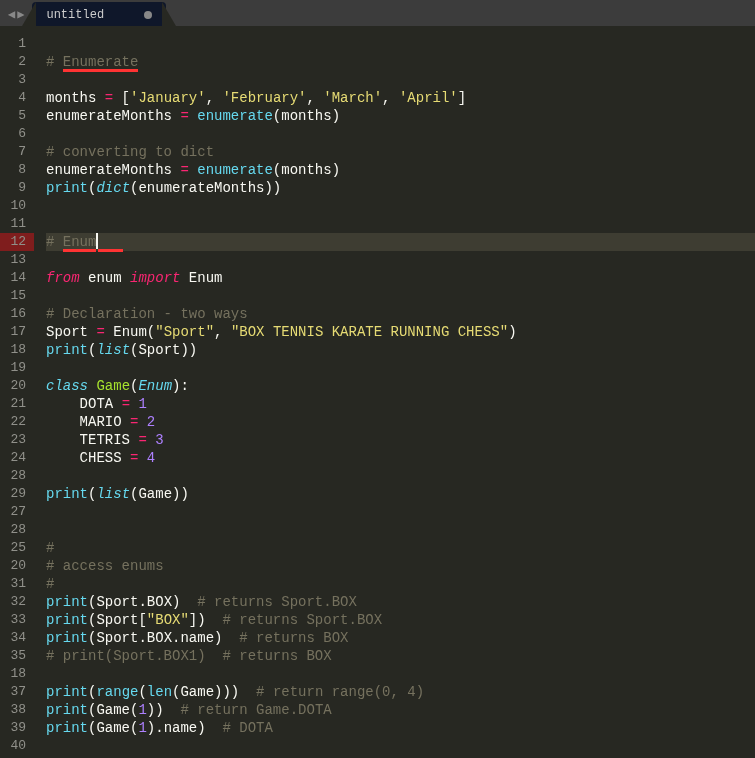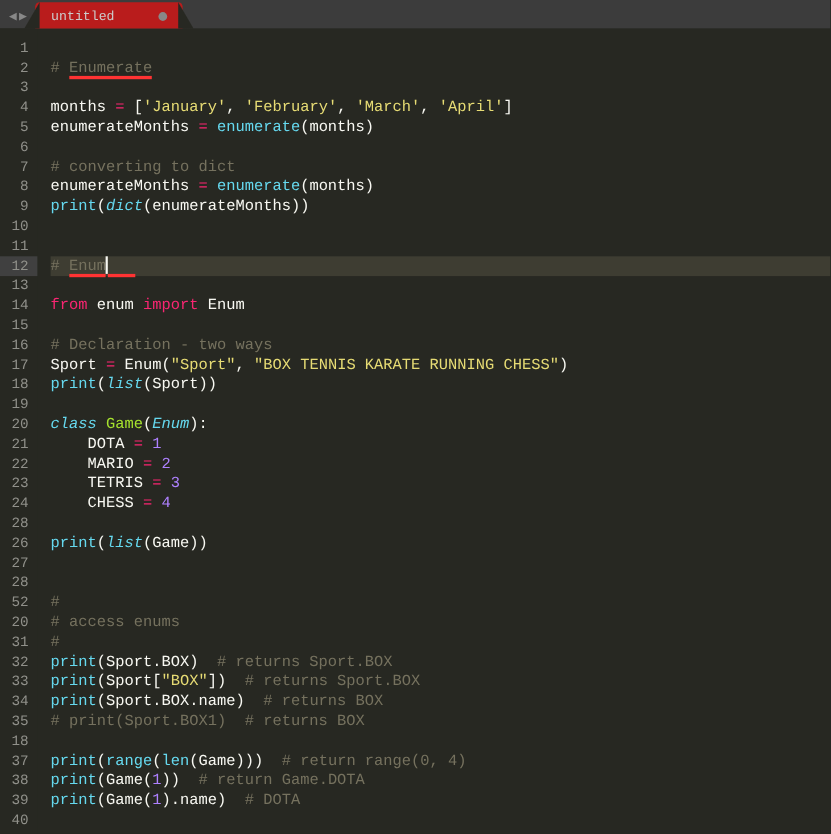--- a/index.html
+++ b/index.html
@@ -19,21 +19,21 @@
       align-items: flex-end;
     }
     .nav-arrows {
       padding: 0 8px 4px 8px;
       color: #888;
       font-size: 12px;
       display: flex;
       gap: 2px;
     }
     .tab {
-      background: #b91c1c;
+      background: #0f172a;
       height: 24px;
       padding: 4px 14px 2px 14px;
       border-top-left-radius: 4px;
       border-top-right-radius: 4px;
       display: flex;
       align-items: center;
       gap: 40px;
       font-size: 12px;
       color: #ccc;
       position: relative;
@@ -69,24 +69,24 @@
     .code {
       padding: 9px 0 0 12px;
       line-height: 18px;
       white-space: pre;
       position: relative;
       font-size: 14px;
       flex: 1;
     }
     .line { height: 18px; position: relative; }
     .hl { background: #3e3d32; position: absolute; left: 0; right: 0; height: 18px; }
-    .gutter .hl-gutter { background: #404040; margin: 0 -8px; padding: 0 8px; }
+    .gutter .hl-gutter { background: #7f1d1d; margin: 0 -8px; padding: 0 8px; }
     .c-comment { color: #75715e; }
     .c-op      { color: #f92672; }
-    .c-kw      { color: #f92672; }
+    .c-kw      { color: #f92672; font-style: italic; }
     .c-string  { color: #e6db74; }
     .c-builtin { color: #66d9ef; }
     .c-type-it { color: #66d9ef; font-style: italic; }
     .c-func    { color: #a6e22e; }
     .c-num     { color: #ae81ff; }
     .c-plain   { color: #f8f8f2; }
     .underline-red {
       border-bottom: 3px solid #ff3333;
       padding-bottom: 0px;
       display: inline-block;
@@ -135,24 +135,24 @@
       <div>16</div>
       <div>17</div>
       <div>18</div>
       <div>19</div>
       <div>20</div>
       <div>21</div>
       <div>22</div>
       <div>23</div>
       <div>24</div>
       <div>28</div>
-      <div>26</div>
+      <div>29</div>
       <div>27</div>
       <div>28</div>
-      <div>52</div>
+      <div>25</div>
       <div>20</div>
       <div>31</div>
       <div>32</div>
       <div>33</div>
       <div>34</div>
       <div>35</div>
       <div>18</div>
       <div>37</div>
       <div>38</div>
       <div>39</div>

